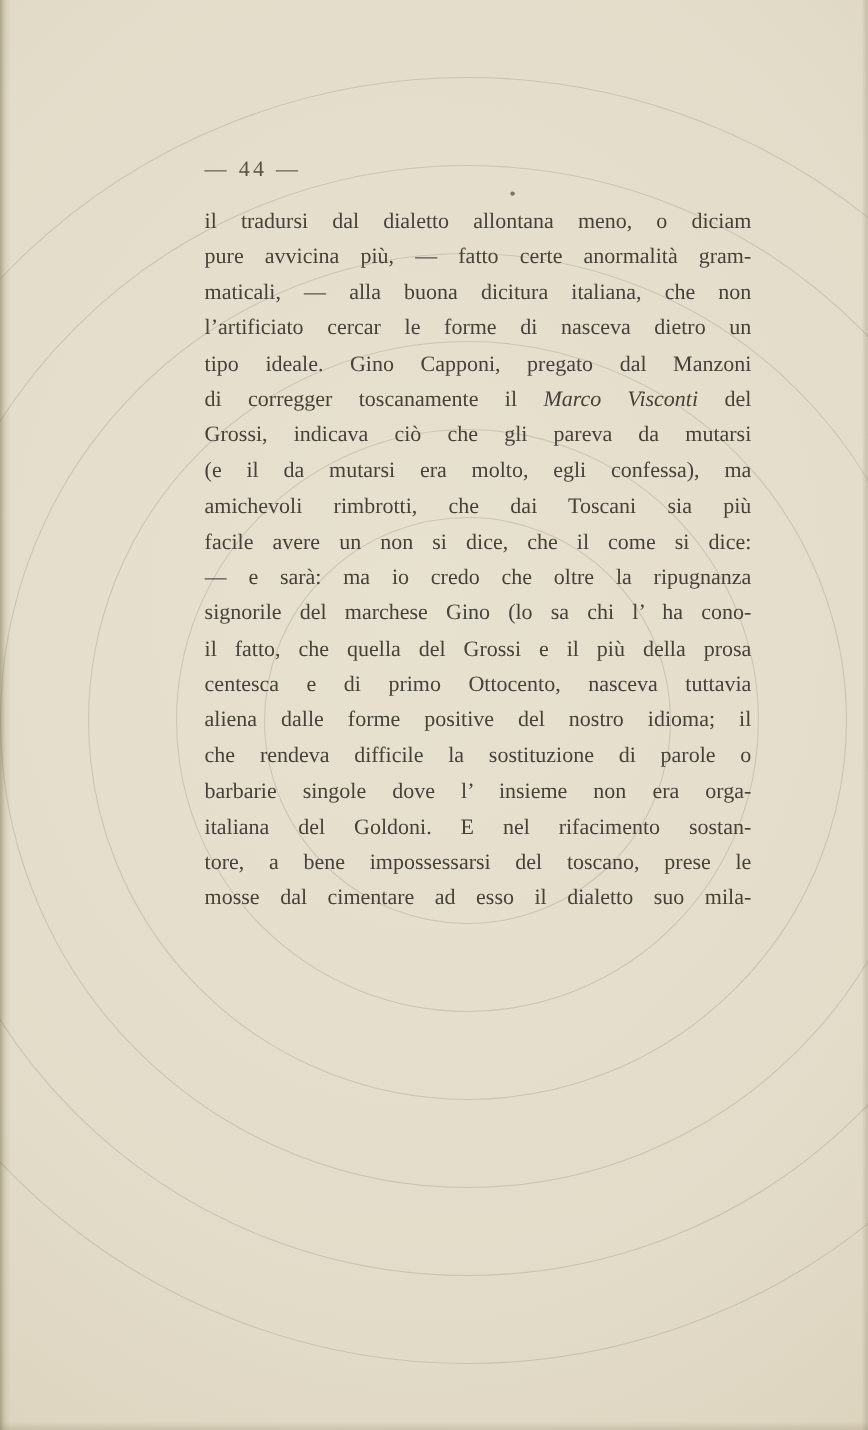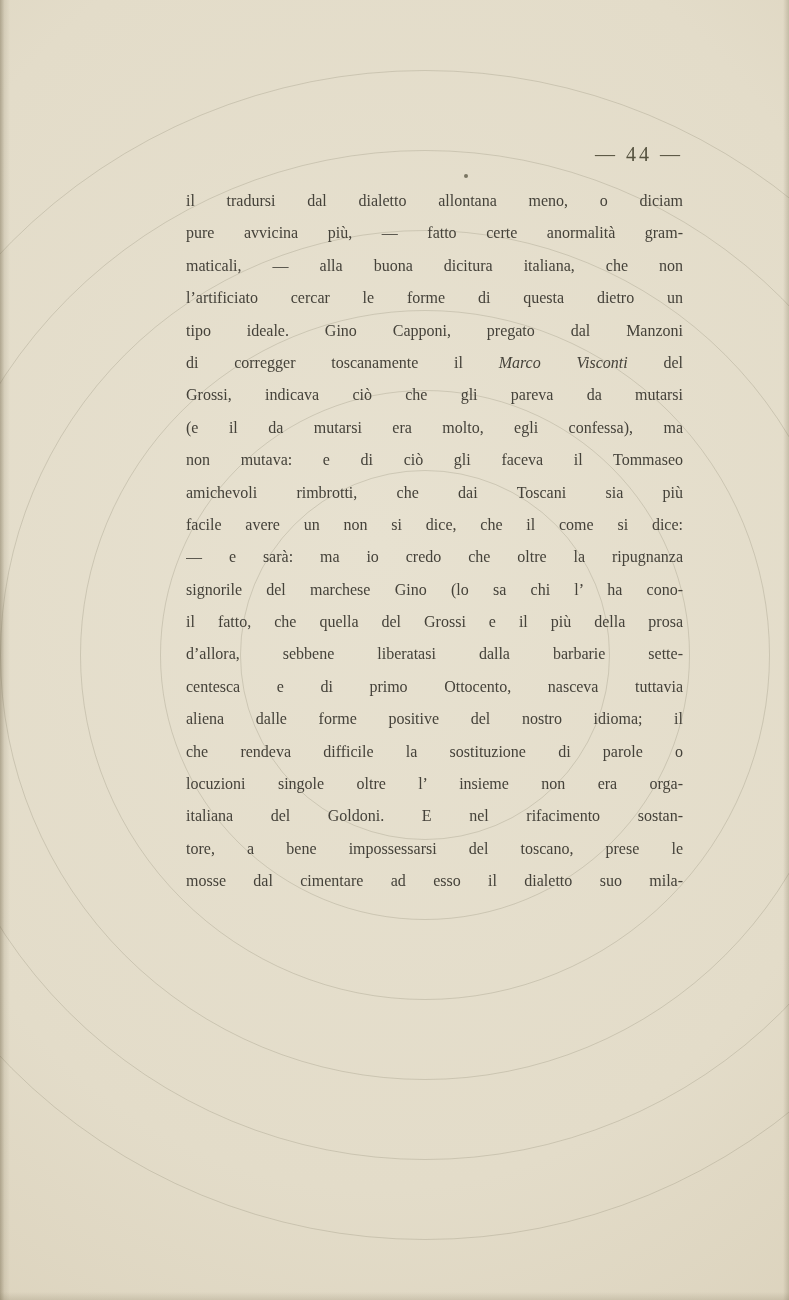--- a/index.html
+++ b/index.html
@@ -48,38 +48,38 @@
   .ring.r1 { width: 370px;  height: 370px;  left: 240px;  top: 470px; }
   .ring.r2 { width: 530px;  height: 530px;  left: 160px;  top: 390px; }
   .ring.r3 { width: 690px;  height: 690px;  left: 80px;   top: 310px; }
   .ring.r4 { width: 850px;  height: 850px;  left: 0px;    top: 230px; }
   .ring.r5 { width: 1010px; height: 1010px; left: -80px;  top: 150px; }
   .ring.r6 { width: 1170px; height: 1170px; left: -160px; top: 70px;  }
 
   .page-number {
     position: absolute;
     left: 186px; top: 143px; width: 497px;
-    text-align: right;
+    text-align: left;
     font-size: 20px;
     letter-spacing: 3px;
     color: var(--ink_faded);
     z-index: 2;
   }
   .ink-dot {
     position: absolute;
     left: 464px; top: 174px;
     width: 4px; height: 4px;
     border-radius: 50%;
     background: rgba(85, 82, 63, 0.75);
     z-index: 2;
   }
   .body-text {
     position: absolute;
     left: 186px; top: 185px; width: 497px;
-    font-size: 16px;
+    font-size: 20px;
     line-height: 32.4px;
     color: var(--ink);
     z-index: 2;
   }
   .text-line {
     text-align: justify;
     text-align-last: justify;
     height: 32.4px;
     overflow: hidden;
     white-space: normal;
@@ -101,32 +101,30 @@
 <div class="edge-bottom"></div>
 
 <div class="page-number">— 44 —</div>
 
 <div class="ink-dot"></div>
 
 <div class="body-text">
     <div class="text-line"><span>il tradursi dal dialetto allontana meno, o diciam</span></div>
     <div class="text-line"><span>pure avvicina più, — fatto certe anormalità gram-</span></div>
     <div class="text-line"><span>maticali, — alla buona dicitura italiana, che non</span></div>
-    <div class="text-line"><span>l’artificiato cercar le forme di questa dietro un</span></div>
+    <div class="text-line"><span>l’artificiato cercar le forme di nasceva dietro un</span></div>
     <div class="text-line"><span>tipo ideale. Gino Capponi, pregato dal Manzoni</span></div>
     <div class="text-line"><span>di corregger toscanamente il </span><i>Marco Visconti</i><span> del</span></div>
     <div class="text-line"><span>Grossi, indicava ciò che gli pareva da mutarsi</span></div>
     <div class="text-line"><span>(e il da mutarsi era molto, egli confessa), ma</span></div>
-    <div class="text-line"><span>non mutava: e di ciò gli faceva il Tommaseo</span></div>
     <div class="text-line"><span>amichevoli rimbrotti, che dai Toscani sia più</span></div>
     <div class="text-line"><span>facile avere un non si dice, che il come si dice:</span></div>
     <div class="text-line"><span>— e sarà: ma io credo che oltre la ripugnanza</span></div>
     <div class="text-line"><span>signorile del marchese Gino (lo sa chi l’ ha cono-</span></div>
     <div class="text-line"><span>il fatto, che quella del Grossi e il più della prosa</span></div>
-    <div class="text-line"><span>d’allora, sebbene liberatasi dalla barbarie sette-</span></div>
     <div class="text-line"><span>centesca e di primo Ottocento, nasceva tuttavia</span></div>
     <div class="text-line"><span>aliena dalle forme positive del nostro idioma; il</span></div>
     <div class="text-line"><span>che rendeva difficile la sostituzione di parole o</span></div>
-    <div class="text-line"><span>locuzioni singole oltre l’ insieme non era orga-</span></div>
+    <div class="text-line"><span>barbarie singole dove l’ insieme non era orga-</span></div>
     <div class="text-line"><span>italiana del Goldoni. E nel rifacimento sostan-</span></div>
     <div class="text-line"><span>tore, a bene impossessarsi del toscano, prese le</span></div>
     <div class="text-line"><span>mosse dal cimentare ad esso il dialetto suo mila-</span></div>
   </div>
 
 </body></html>

